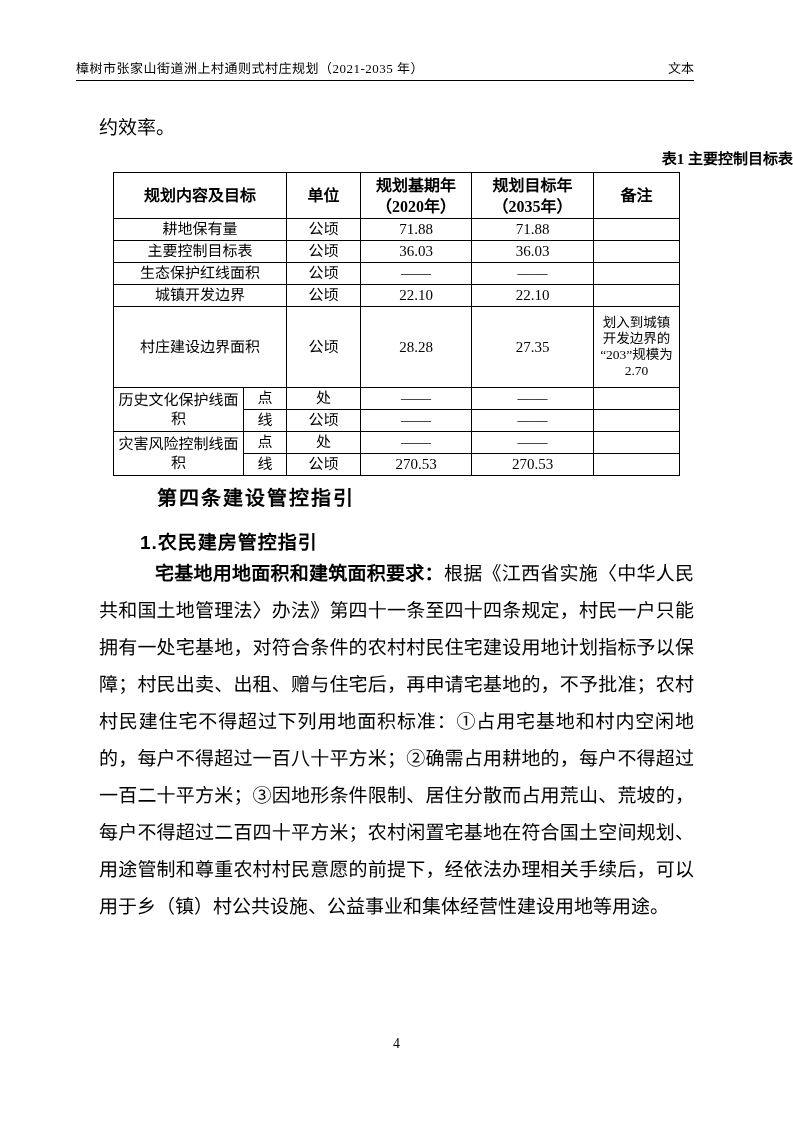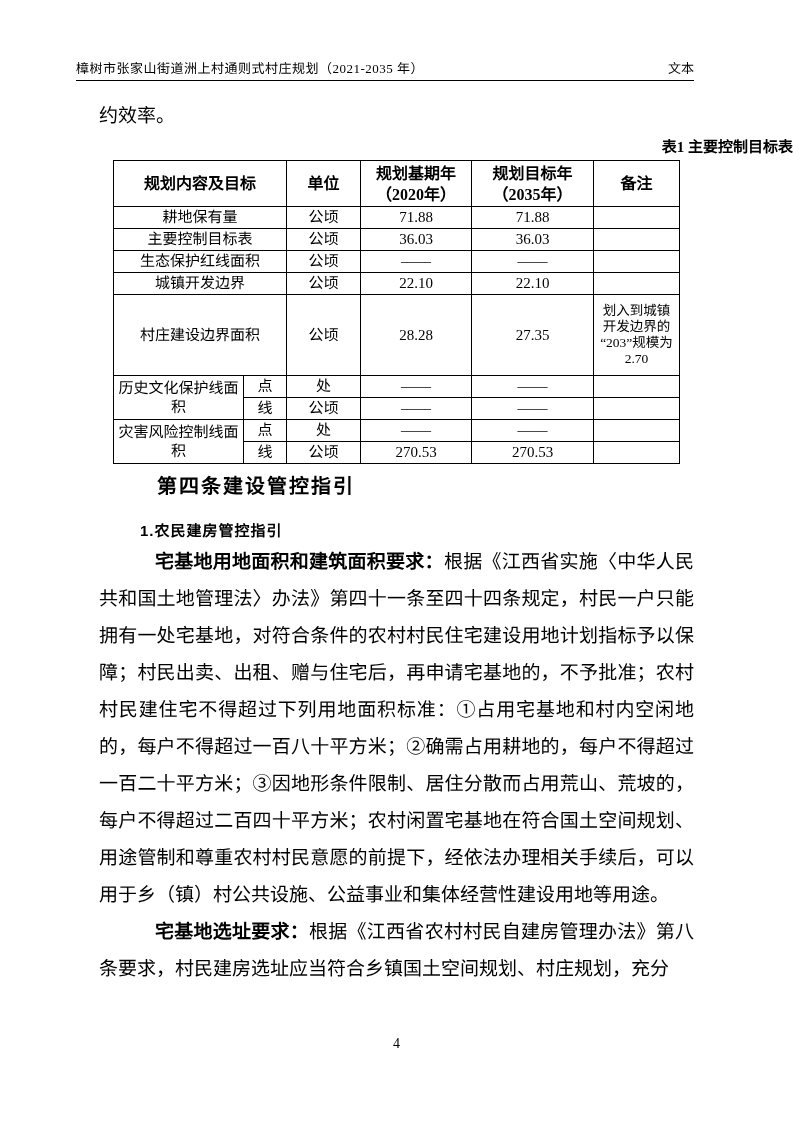--- a/index.html
+++ b/index.html
@@ -22,21 +22,21 @@
     justify-content: space-between;
     align-items: flex-end;
     border-bottom: 1.5px solid #000;
     padding-bottom: 3px;
     font-size: 13px;
     line-height: 17px;
   }
   .doc-header .title-left { letter-spacing: 0.5px; }
   
   .intro {
-    margin: 21px 99px 0 99px;
+    margin: 33px 99px 0 99px;
     font-size: 19px;
     line-height: 27px;
   }
   
   .table-caption {
     margin-top: 8px;
     text-align: right;
     font-weight: bold;
     font-size: 15px;
     line-height: 20px;
@@ -77,21 +77,21 @@
     margin: 9px 99px 0 99px;
     text-indent: 58px;
     font-size: 20px;
     line-height: 26px;
     font-weight: bold;
     letter-spacing: 2px;
   }
   .sub-heading {
     margin: 19px 99px 0 99px;
     text-indent: 41px;
-    font-size: 15px;
+    font-size: 19px;
     line-height: 25px;
     font-weight: bold;
     font-family: "Liberation Sans", sans-serif;
     letter-spacing: 1px;
   }
   
   .body-par {
     margin: 0 99px;
     font-size: 19px;
     line-height: 37px;
@@ -213,17 +213,16 @@
         <td class="remark-cell"></td>
       </tr>
     </tbody>
   </table>
 
   <div class="article-heading">第四条建设管控指引</div>
   <div class="sub-heading">1.农民建房管控指引</div>
 
   <p class="body-par first"><span class="lead">宅基地用地面积和建筑面积要求：</span><span>根据《江西省实施〈中华人民共和国土地管理法〉办法》第四十一条至四十四条规定，村民一户只能拥有一处宅基地，对符合条件的农村村民住宅建设用地计划指标予以保障；村民出卖、出租、赠与住宅后，再申请宅基地的，不予批准；农村村民建住宅不得超过下列用地面积标准：①占用宅基地和村内空闲地的，每户不得超过一百八十平方米；②确需占用耕地的，每户不得超过一百二十平方米；③因地形条件限制、居住分散而占用荒山、荒坡的，每户不得超过二百四十平方米；农村闲置宅基地在符合国土空间规划、用途管制和尊重农村村民意愿的前提下，经依法办理相关手续后，可以用于乡（镇）村公共设施、公益事业和集体经营性建设用地等用途。</span></p>
 
-  <p class="body-par"><span class="lead">宅基地选址要求：</span><span>根据《江西省农村村民自建房管理办法》第八条要求，村民建房选址应当符合乡镇国土空间规划、村庄规划，充分</span></p>
 
   <div class="page-footer">4</div>
 
 </div>
 
 </body></html>

